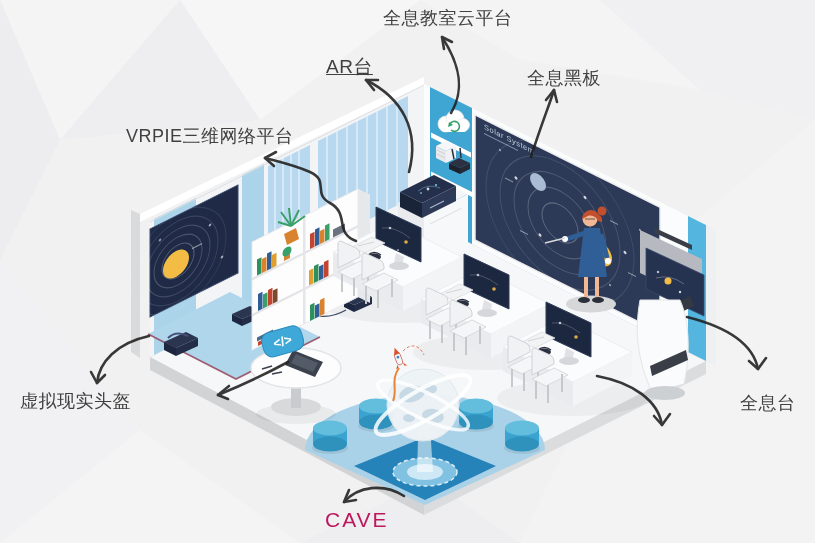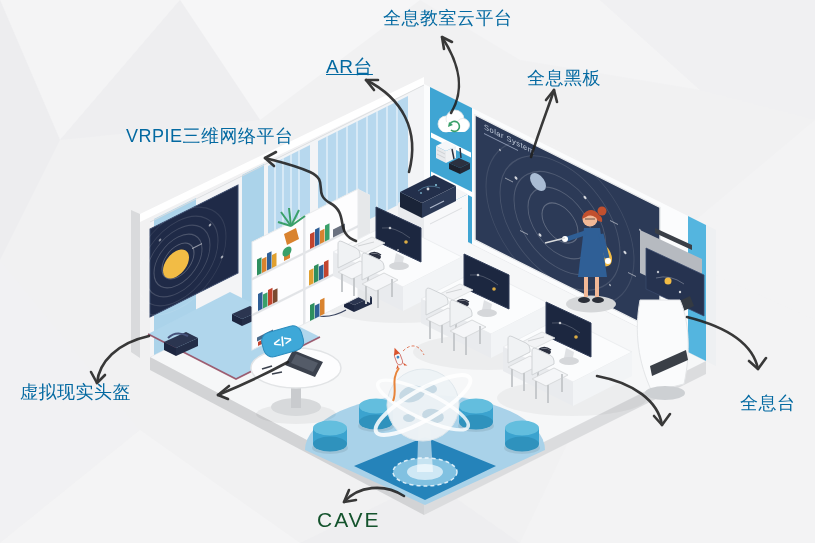--- a/index.html
+++ b/index.html
@@ -1,21 +1,21 @@
 <!DOCTYPE html>
 <html><head>
 <meta charset="utf-8">
 <style>
   html,body{margin:0;padding:0;background:#f1f1f2;}
   #stage{position:relative;width:815px;height:543px;overflow:hidden;
          background:#f1f1f2;font-family:"Liberation Sans","DejaVu Sans",sans-serif;}
   #art{position:absolute;left:0;top:0;}
-  .callout{position:absolute;font-size:18px;line-height:1.2;color:#0369a1;
+  .callout{position:absolute;font-size:18px;line-height:1.2;color:#404040;
            white-space:nowrap;letter-spacing:.5px;}
-  .callout.en{font-size:21px;letter-spacing:2px;color:#14532d;}
+  .callout.en{font-size:21px;letter-spacing:2px;color:#be185d;margin-left:8px;}
   .callout.big{font-size:19px;text-decoration:underline;}
 </style>
 </head>
 <body>
 
 <div id="stage">
 
 <svg id="art" width="815" height="543" viewBox="0 0 815 543">
 
   <g>
@@ -484,17 +484,17 @@
       <path d="M 687 317 C 727 327 753 344 758 369"></path>
       <path d="M 758 369 L 749 361 M 758 369 L 766 358"></path>
     </g>
   </g>
 </svg>
 
 <div class="callout" style="left:383px;top:8px">全息教室云平台</div>
 <div class="callout big" style="left:326px;top:56px">AR台</div>
 <div class="callout" style="left:527px;top:68px">全息黑板</div>
 <div class="callout" style="left:126px;top:126px">VRPIE三维网络平台</div>
-<div class="callout" style="left:20px;top:382px">虚拟现实头盔</div>
+<div class="callout" style="left:20px;top:391px">虚拟现实头盔</div>
 <div class="callout en" style="left:317px;top:507px">CAVE</div>
 <div class="callout" style="left:740px;top:393px">全息台</div>
 
 </div>
 
 </body></html>

